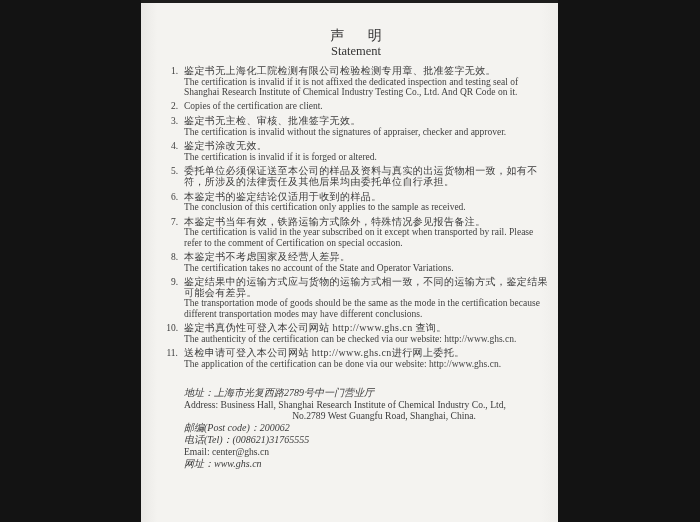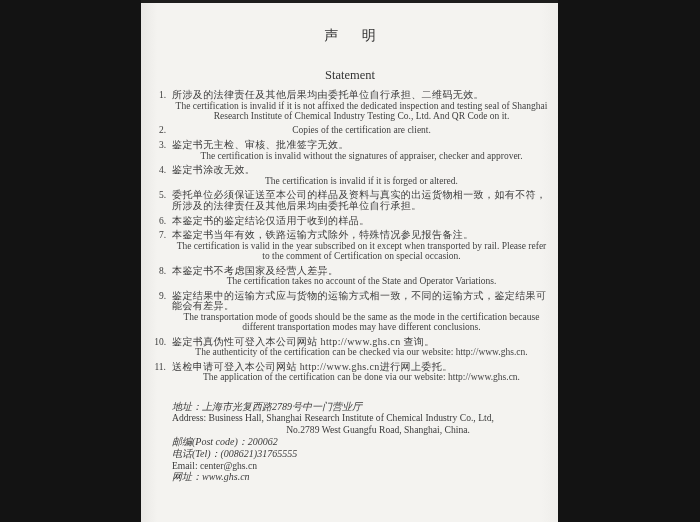--- a/index.html
+++ b/index.html
@@ -13,58 +13,56 @@
   .paper {
     position: absolute;
     left: 141px; top: 3px;
     width: 417px; height: 519px;
     background: linear-gradient(90deg, #e9e8e5 0px, #f4f3f0 16px, #f4f3f0 400px, #efeeeb 417px);
     color: #3b3b3b;
     box-sizing: border-box;
   }
   .content {
     position: absolute;
-    left: 8px; right: 7px; top: 24px;
+    left: 20px; right: 7px; top: 24px;
   }
   .title-zh {
     text-align: center;
     font-size: 14px;
     line-height: 17px;
     white-space: pre;
     word-spacing: 20px;
     color: #343434;
   }
   .title-en {
     text-align: center;
     font-size: 12.5px;
     line-height: 15px;
     margin-bottom: 7px;
     color: #343434;
-    margin-top: 24px;
   }
   .item { display: flex; margin-bottom: 4px; }
   .item .num {
     flex: none;
     width: 17px;
     margin-right: 6px;
     text-align: right;
     font-size: 9.5px;
     line-height: 10.8px;
   }
   .item .body { flex: 1; }
   .zh {
     font-size: 10px;
     line-height: 10.8px;
     letter-spacing: 0.4px;
   }
   .en {
     font-size: 9.5px;
     line-height: 10.2px;
     color: #424242;
-    text-align: center;
   }
   .footer {
     margin-top: 18px;
     margin-left: 23px;
     font-size: 9.6px;
     line-height: 11.8px;
   }
   .footer .cn { font-style: italic; font-size: 10px; }
   .addr2 { padding-left: 33px; text-align: center; }
   .top-edge {
@@ -81,21 +79,21 @@
   <div class="content">
 
     <div class="title-zh">声 明</div>
     <div class="title-en">Statement</div>
 
     <div>
 
       <div class="item">
         <div class="num">1.</div>
         <div class="body">
-          <div class="zh">所涉及的法律责任及其他后果均由委托单位自行承担、二维码无效。</div>
+          <div class="zh">鉴定书无上海化工院检测有限公司检验检测专用章、批准签字无效。</div>
           <div class="en">The certification is invalid if it is not affixed the dedicated inspection and testing seal of Shanghai Research Institute of Chemical Industry Testing Co., Ltd. And QR Code on it.</div>
         </div>
       </div>
 
       <div class="item">
         <div class="num">2.</div>
         <div class="body">
           <div class="en">Copies of the certification are client.</div>
         </div>
       </div>
@@ -120,20 +118,21 @@
         <div class="num">5.</div>
         <div class="body">
           <div class="zh">委托单位必须保证送至本公司的样品及资料与真实的出运货物相一致，如有不符，所涉及的法律责任及其他后果均由委托单位自行承担。</div>
         </div>
       </div>
 
       <div class="item">
         <div class="num">6.</div>
         <div class="body">
           <div class="zh">本鉴定书的鉴定结论仅适用于收到的样品。</div>
+          <div class="en">The conclusion of this certification only applies to the sample as received.</div>
         </div>
       </div>
 
       <div class="item">
         <div class="num">7.</div>
         <div class="body">
           <div class="zh">本鉴定书当年有效，铁路运输方式除外，特殊情况参见报告备注。</div>
           <div class="en">The certification is valid in the year subscribed on it except when transported by rail. Please refer to the comment of Certification on special occasion.</div>
         </div>
       </div>

